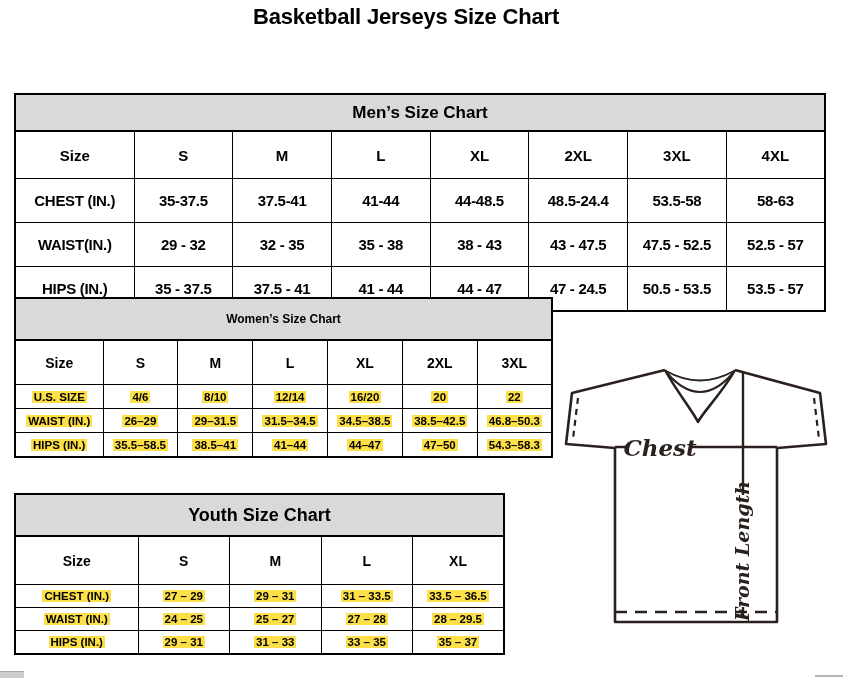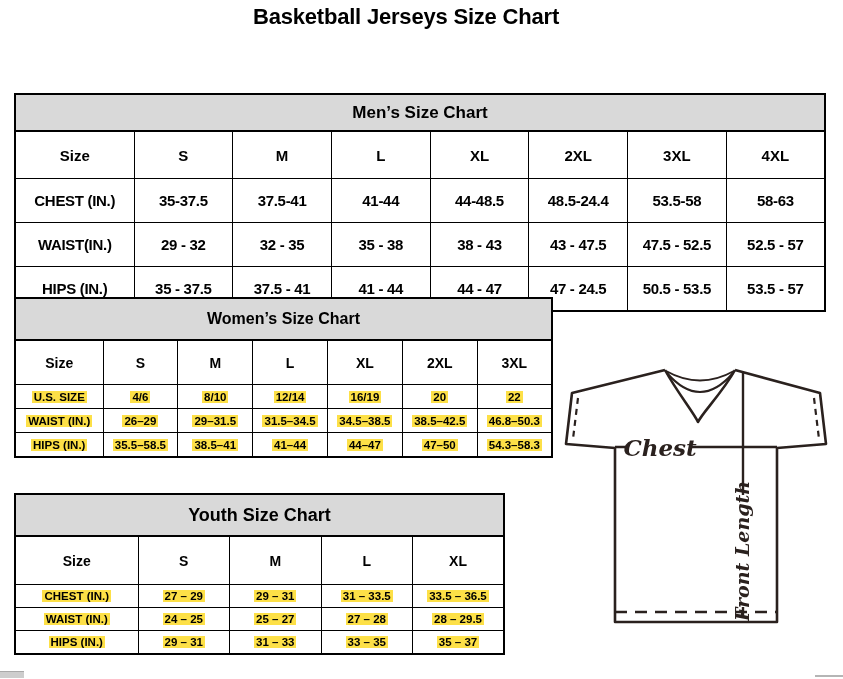--- a/index.html
+++ b/index.html
@@ -21,21 +21,21 @@
   table{border:2px solid #000;}
   th,td{text-align:center;vertical-align:middle;font-weight:bold;padding:0;}
   .band{background:#d9d9d9;border-bottom:2px solid #000;}
 
   .men-wrap{left:14px;top:65px;width:812px;margin-top:28px;}
   .men-wrap .band{height:35px;font-size:17px;}
   .men-wrap .head th{height:46px;font-size:15px;}
   .men-wrap .row td{height:43px;font-size:15px;letter-spacing:-0.3px;}
 
   .wom-wrap{left:14px;top:297px;width:539px;}
-  .wom-wrap .band{height:40px;font-size:16px;}
+  .wom-wrap .band{height:40px;font-size:12px;}
   .wom-wrap .head th{height:43px;font-size:14px;}
   .wom-wrap .row td{height:23px;font-size:11.5px;}
 
   .yth-wrap{left:14px;top:493px;width:491px;}
   .yth-wrap .band{height:40px;font-size:18px;}
   .yth-wrap .head th{height:47px;font-size:14px;}
   .yth-wrap .row td{height:22px;font-size:11.5px;}
 
   .hl{background:#fde047;padding:0 2px;white-space:nowrap;}
 
@@ -139,21 +139,21 @@
       <th>L</th>
       <th>XL</th>
       <th>2XL</th>
       <th>3XL</th>
     </tr>
     <tr class="row">
       <td><span class="hl">U.S. SIZE</span></td>
       <td><span class="hl">4/6</span></td>
       <td><span class="hl">8/10</span></td>
       <td><span class="hl">12/14</span></td>
-      <td><span class="hl">16/19</span></td>
+      <td><span class="hl">16/20</span></td>
       <td><span class="hl">20</span></td>
       <td><span class="hl">22</span></td>
     </tr>
     <tr class="row">
       <td><span class="hl">WAIST (IN.)</span></td>
       <td><span class="hl">26–29</span></td>
       <td><span class="hl">29–31.5</span></td>
       <td><span class="hl">31.5–34.5</span></td>
       <td><span class="hl">34.5–38.5</span></td>
       <td><span class="hl">38.5–42.5</span></td>

